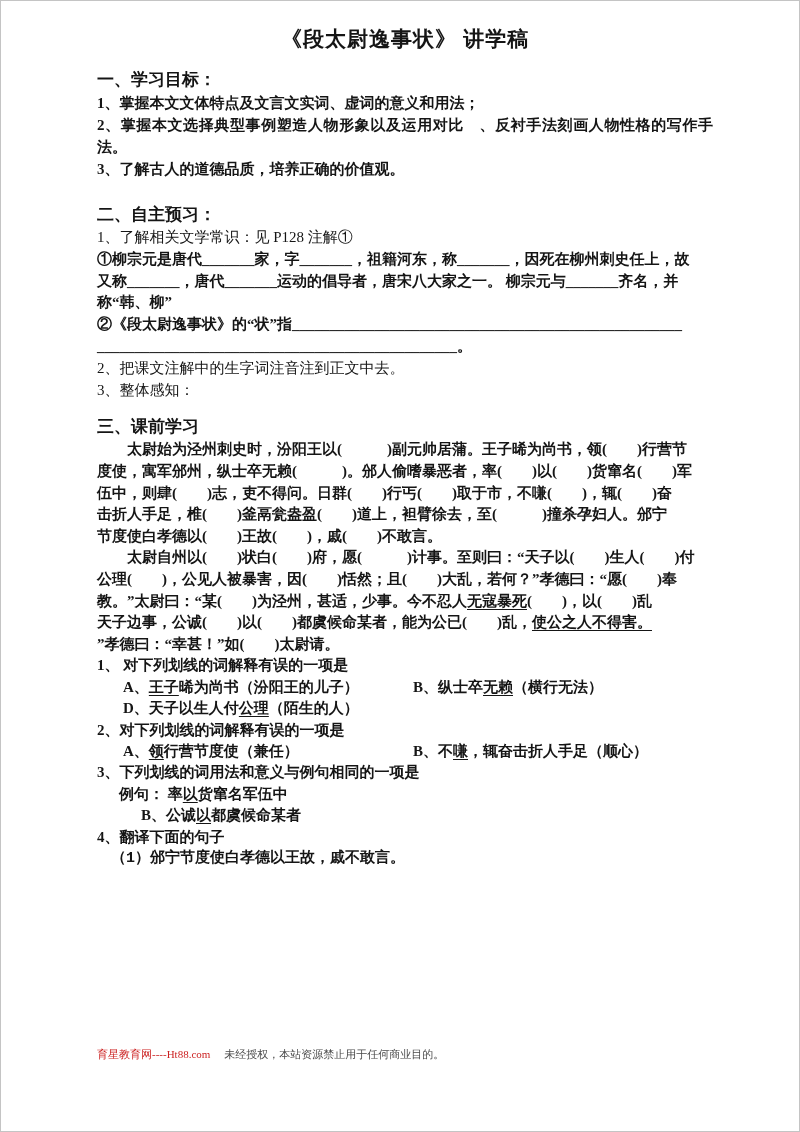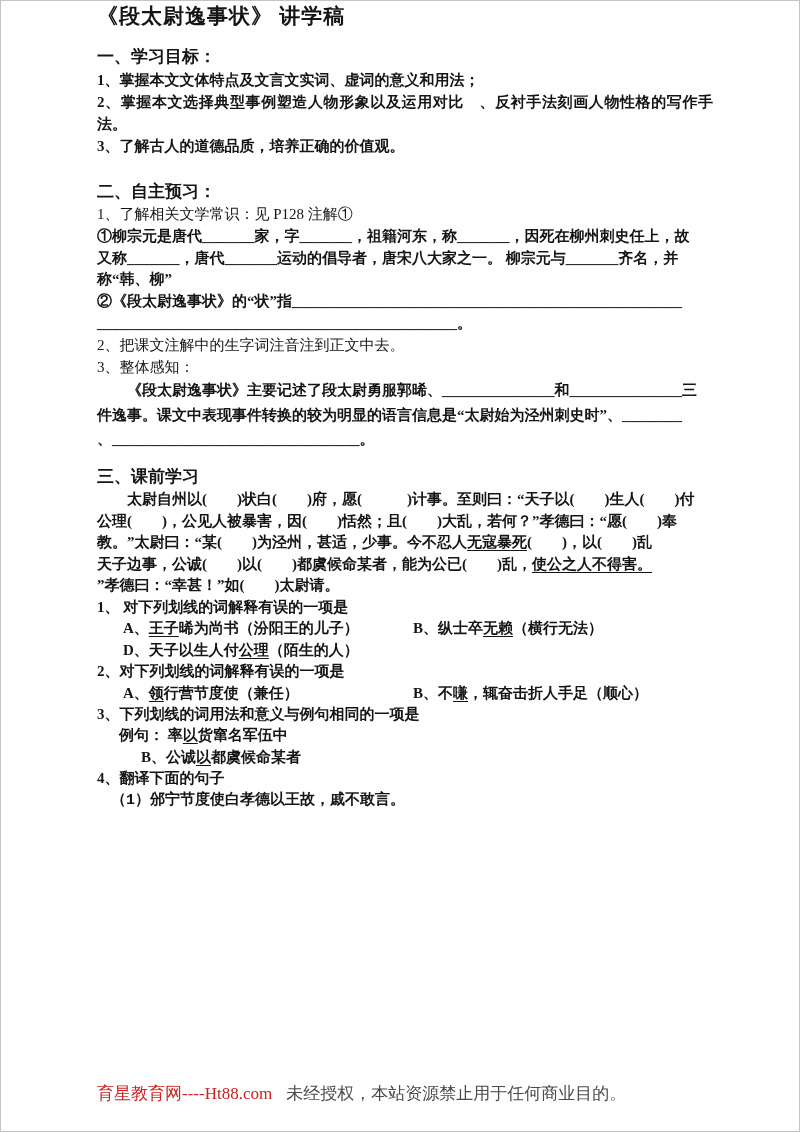--- a/index.html
+++ b/index.html
@@ -20,39 +20,39 @@
     padding-bottom:5px;
   }
   .logo {
     font-weight:700; font-size:16px; letter-spacing:1px;
     color:#2eb82e; white-space:nowrap;
     text-shadow:0 0 1px #8fdc8f;
   }
   .logo .url { margin-left:6px; font-family:"Liberation Mono","DejaVu Sans Mono",monospace; font-size:15px; }
   .slogan { margin-left:auto; font-size:13.5px; color:#2b2b2b; letter-spacing:1px; white-space:nowrap; }
   .content { margin:0 86px 0 96px; }
-  .title { margin:1px 0 0 0; font-size:21px; font-weight:700; letter-spacing:1px; }
+  .title { margin:24px 0 0 0; text-align:center; font-size:21px; font-weight:700; letter-spacing:1px; }
   .h2 { margin-top:15px; font-size:17px; font-weight:700; line-height:24px; }
   .item { font-size:15px; line-height:22px; font-weight:700; text-align:justify; }
   .line { font-size:15px; line-height:21.6px; font-weight:700; white-space:pre; }
   .line.light { font-weight:400; }
   .s2 .line { line-height:21.8px; }
   .sense .line { line-height:24.2px; }
   .gap-s2 { margin-top:23px; }
   .gap-s3 { margin-top:14px; }
   .qblock .line { line-height:21.4px; }
   .optrow { display:grid; grid-template-columns:290px 1fr; padding-left:26px; }
   .q3 .optrow { grid-template-columns:300px 1fr; padding-left:44px; }
   .q3 .example { padding-left:22px; }
   .q4 .sub { padding-left:14px;font-family:Liberation Mono, monospace; }
   .opt { font-size:15px; line-height:21.4px; font-weight:700; white-space:pre; }
   .u { text-decoration:underline; text-underline-offset:3px; }
   .footer {
-    position:absolute; left:96px; top:1081px;
-    font-size:17px; white-space:nowrap;
+    position:absolute; left:96px; top:1046px;
+    font-size:11px; white-space:nowrap;
   }
   .footer .site { color:#cc2222; }
   .footer .notice { color:#4a4a4a; margin-left:14px; }
 </style>
 </head>
 <body>
 
 <div class="page">
 
 
@@ -68,30 +68,32 @@
     <div class="s2">
       <div class="h2 gap-s2">二、自主预习：</div>
       <div class="line light">1、了解相关文学常识：见 P128 注解①</div>
       <div class="line">①柳宗元是唐代_______家，字_______，祖籍河东，称_______，因死在柳州刺史任上，故</div>
       <div class="line">又称_______，唐代_______运动的倡导者，唐宋八大家之一。 柳宗元与_______齐名，并</div>
       <div class="line">称“韩、柳”</div>
       <div class="line">②《段太尉逸事状》的“状”指____________________________________________________</div>
       <div class="line">________________________________________________。</div>
       <div class="line light">2、把课文注解中的生字词注音注到正文中去。</div>
       <div class="line light">3、整体感知：</div>
-      <div class="sense">
-        <div class="line">　　《段太尉逸事状》主要记述了段太尉勇服郭晞、_______________和_______________三</div>
-        <div class="line">件逸事。课文中表现事件转换的较为明显的语言信息是“太尉始为泾州刺史时”、________</div>
-        <div class="line">、_________________________________。</div>
-      </div>
     </div>
 
     <div class="s3">
       <div class="h2 gap-s3">三、课前学习</div>
 
+      <div>
+        <div class="line">　　太尉始为泾州刺史时，汾阳王以(　　　)副元帅居蒲。王子晞为尚书，领(　　)行营节</div>
+        <div class="line">度使，寓军邠州，纵士卒无赖(　　　)。邠人偷嗜暴恶者，率(　　)以(　　)货窜名(　　)军</div>
+        <div class="line">伍中，则肆(　　)志，吏不得问。日群(　　)行丐(　　)取于市，不嗛(　　)，辄(　　)奋</div>
+        <div class="line">击折人手足，椎(　　)釜鬲瓮盎盈(　　)道上，袒臂徐去，至(　　　)撞杀孕妇人。邠宁</div>
+        <div class="line">节度使白孝德以(　　)王故(　　)，戚(　　)不敢言。</div>
+      </div>
 
       <div>
         <div class="line"><span>　　太尉自州以(　　)状白(　　)府，愿(　　　)计事。至则曰：“天子以(　　)生人(　　)付</span></div>
         <div class="line"><span>公理(　　)，公见人被暴害，因(　　)恬然；且(　　)大乱，若何？”孝德曰：“愿(　　)奉</span></div>
         <div class="line"><span>教。”太尉曰：“某(　　)为泾州，甚适，少事。今不忍人</span><span class="u">无寇暴死</span><span>(　　)，以(　　)乱</span></div>
         <div class="line"><span>天子边事，公诚(　　)以(　　)都虞候命某者，能为公已(　　)乱，</span><span class="u">使公之人不得害。</span></div>
         <div class="line"><span>”孝德曰：“幸甚！”如(　　)太尉请。</span></div>
       </div>
 
       <div class="qblock">

